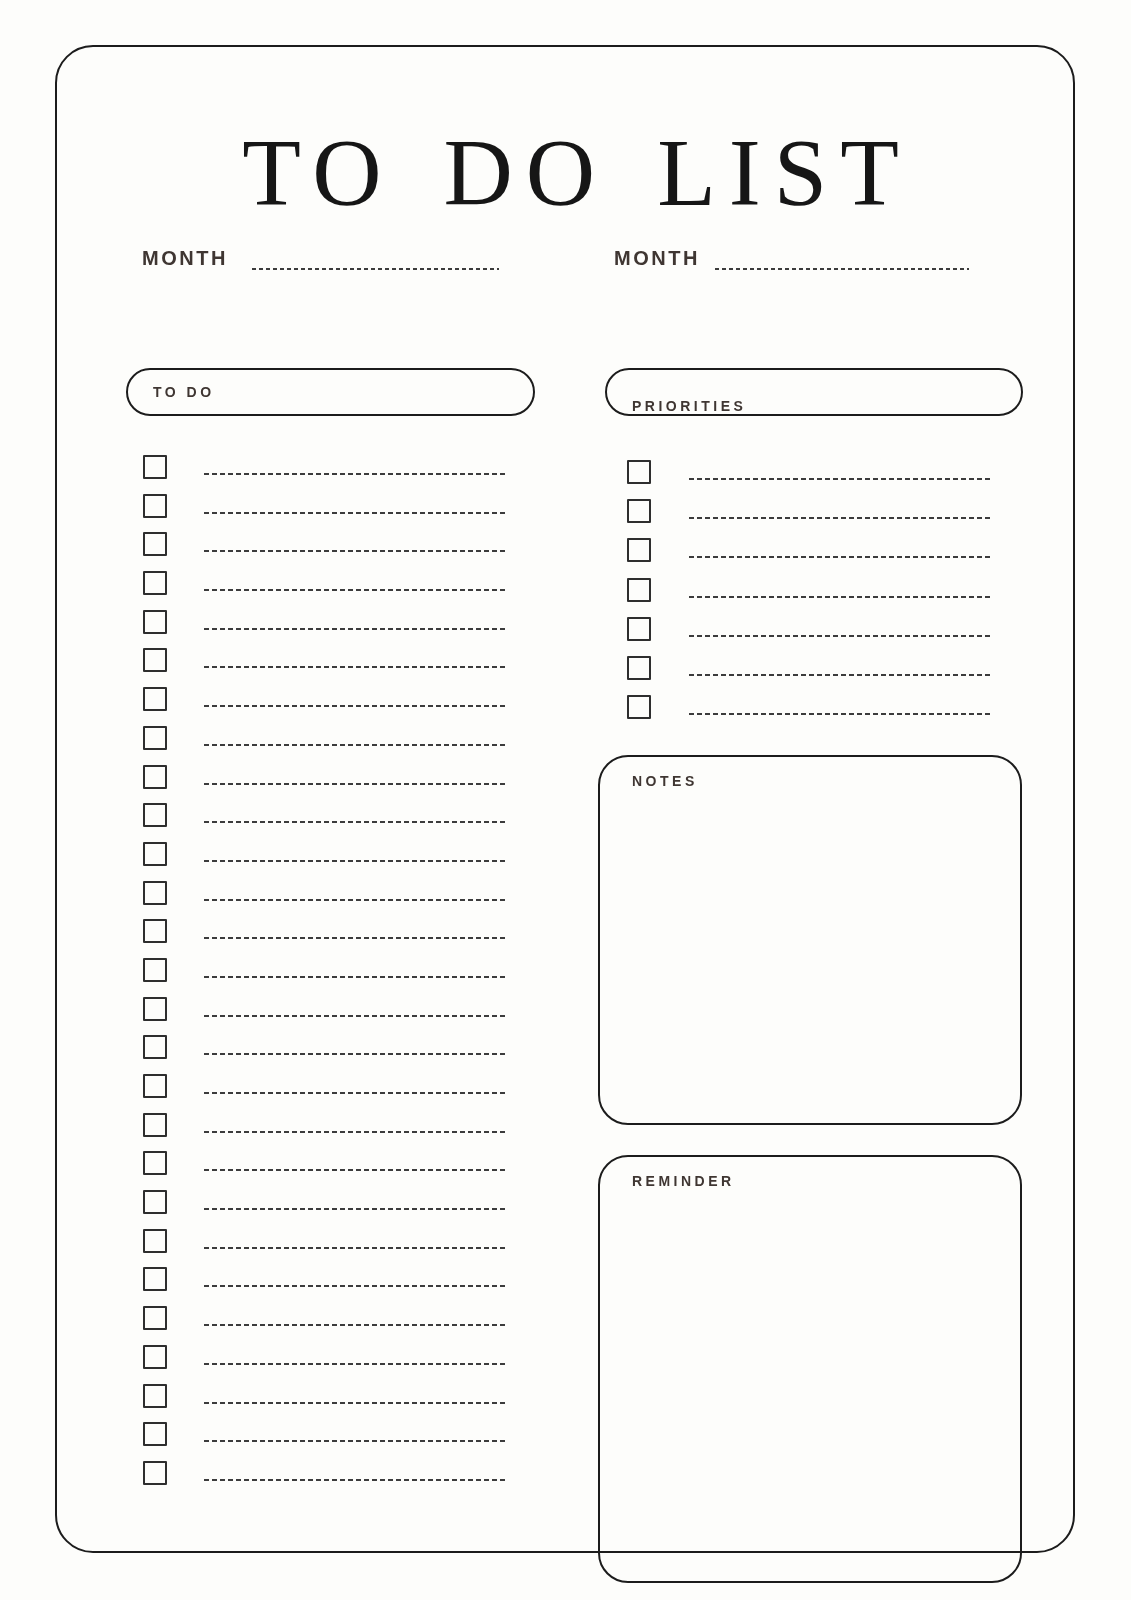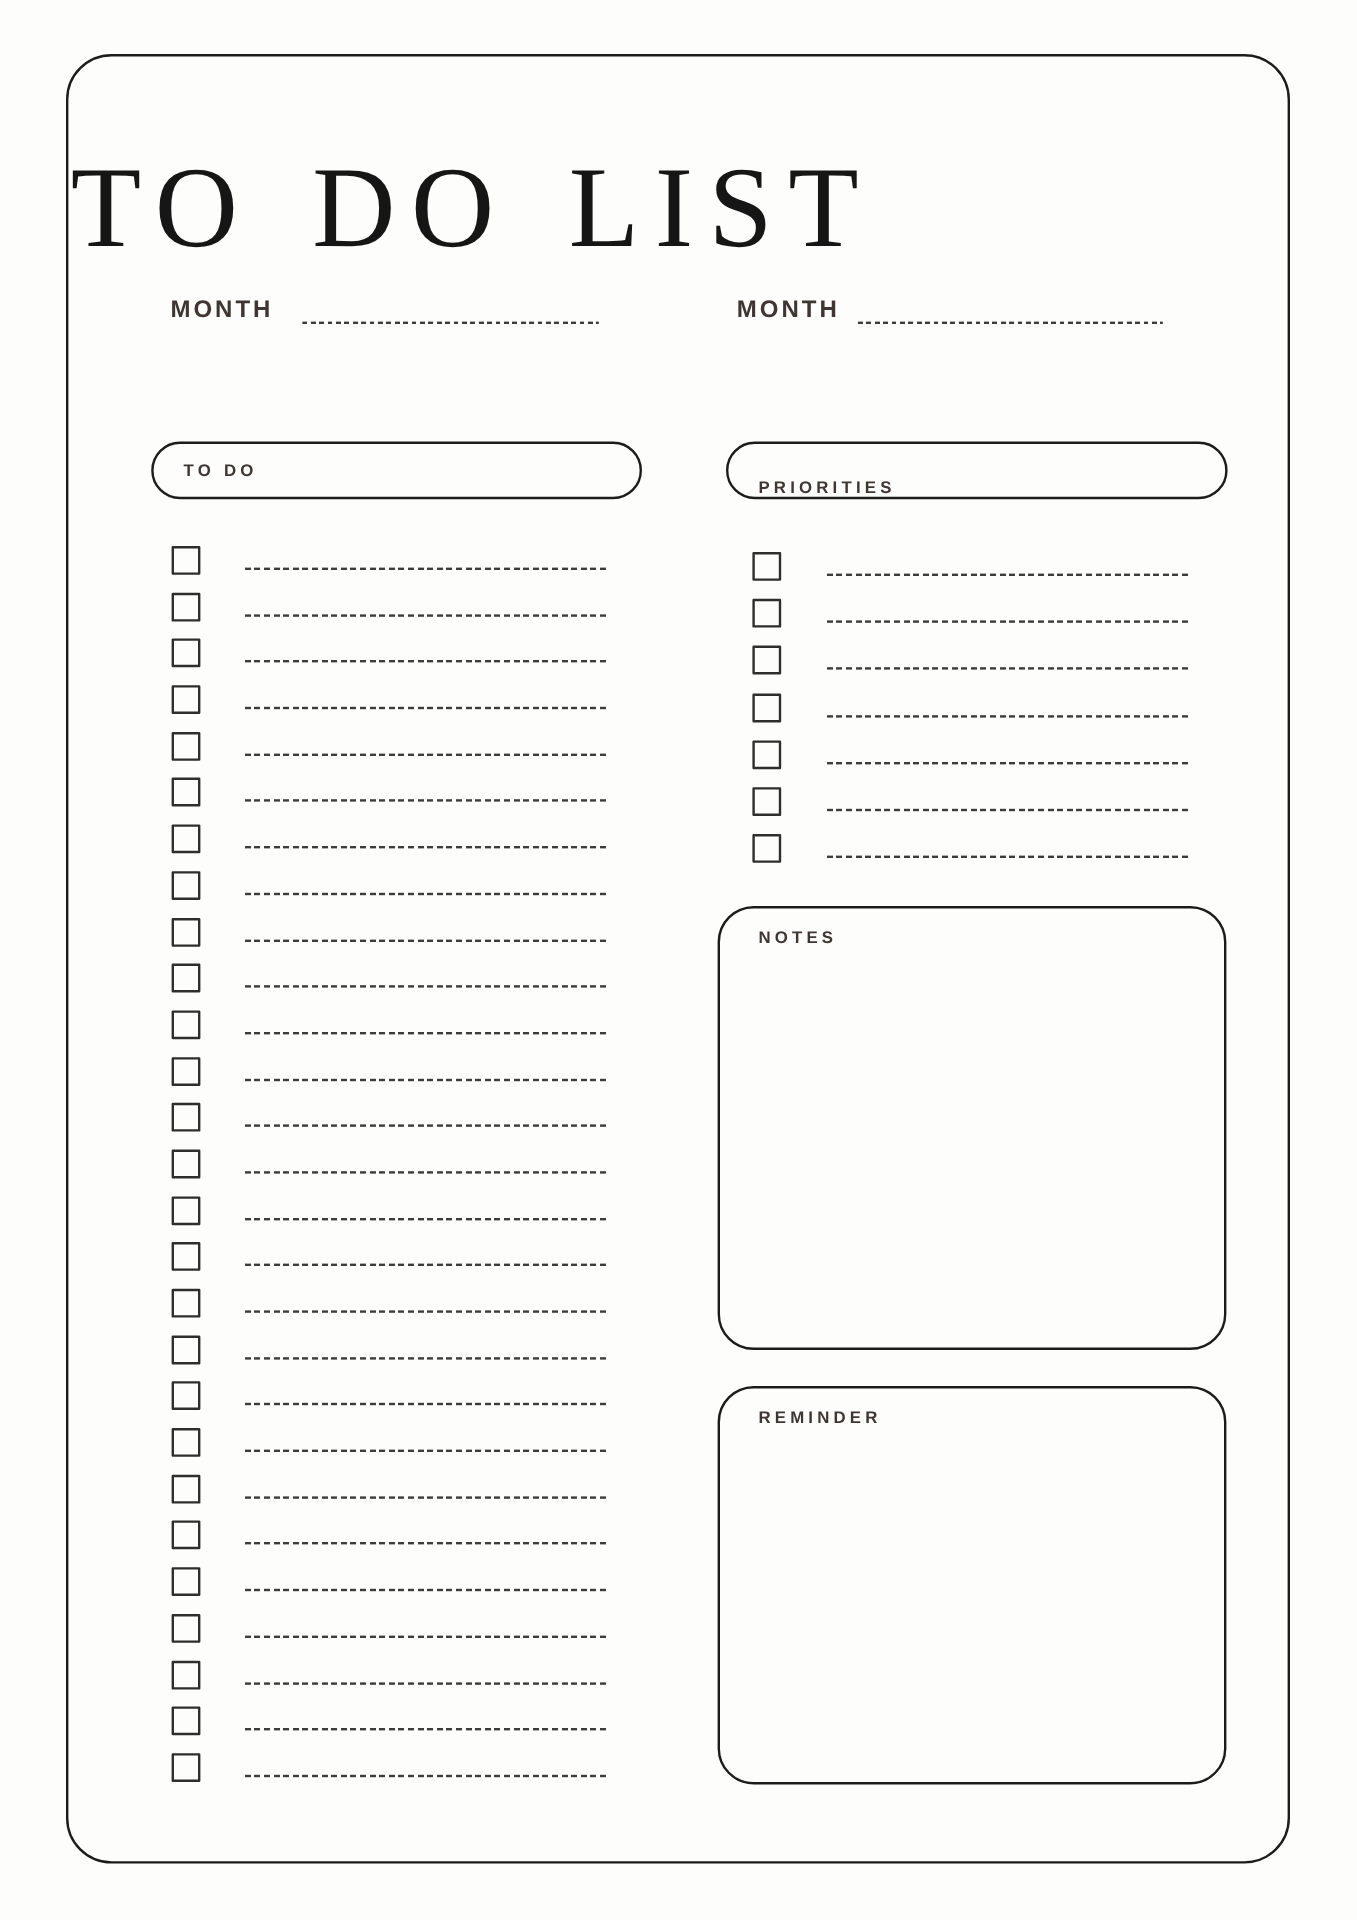--- a/index.html
+++ b/index.html
@@ -6,21 +6,21 @@
     --ink:#1c1c1c;
     --label:#3f3632;
     --dash:#3c3c3c;
     --paper:#fdfdfb;
   }
   *{box-sizing:border-box;margin:0;padding:0;}
   body{font-family:"Liberation Sans",sans-serif;background:var(--paper);}
   .canvas{position:relative;width:1131px;height:1600px;background:var(--paper);overflow:hidden;}
   .sheet{position:absolute;left:55px;top:45px;width:1020px;height:1508px;
          border:2px solid var(--ink);border-radius:38px;background:var(--paper);}
-  .title{position:absolute;top:70px;left:2px;width:100%;
+  .title{position:absolute;top:70px;left:12px;width:100%;text-align:center;
          font-family:"Liberation Serif",serif;font-weight:400;font-size:96px;
          letter-spacing:13px;word-spacing:12px;color:#161616;white-space:nowrap;}
   .meta-label{position:absolute;font-size:20px;font-weight:700;letter-spacing:2.5px;
               color:var(--label);white-space:nowrap;}
   .dashline{position:absolute;height:2px;
             background:repeating-linear-gradient(90deg,var(--dash) 0 4px,transparent 4px 7px);}
   .pill{position:absolute;height:48px;border:2px solid var(--ink);border-radius:24px;
         display:flex;align-items:center;padding-left:25px;background:transparent;}
   .pill-label,.box-label{font-size:14px;font-weight:700;letter-spacing:3.5px;
         color:var(--label);white-space:nowrap;}
@@ -199,19 +199,19 @@
           <span class="checkbox"></span>
           <span class="writeline"></span>
         </div>
       </div>
 
     <div class="bigbox" style="top:708px;height:370px;">
       <span class="box-label">NOTES</span>
       <div class="box-area"></div>
     </div>
 
-    <div class="bigbox" style="top:1108px;height:332px;">
+    <div class="bigbox" style="top:1108px;height:428px;">
       <span class="box-label">REMINDER</span>
       <div class="box-area"></div>
     </div>
 
   </div>
 </div>
 
 </body></html>

